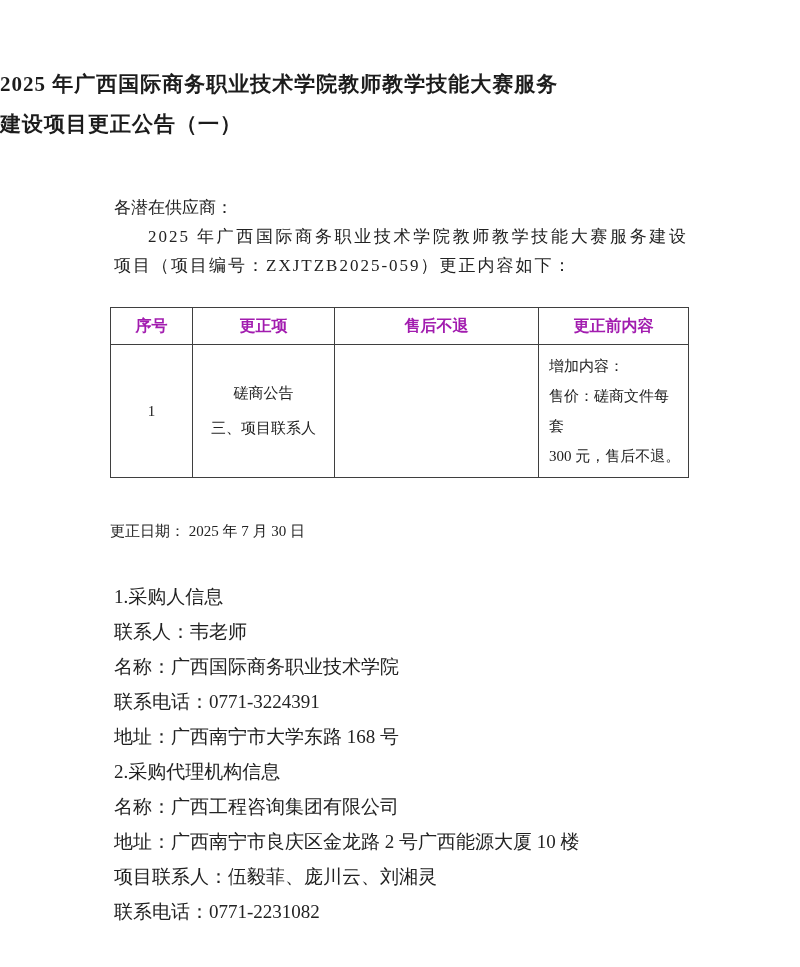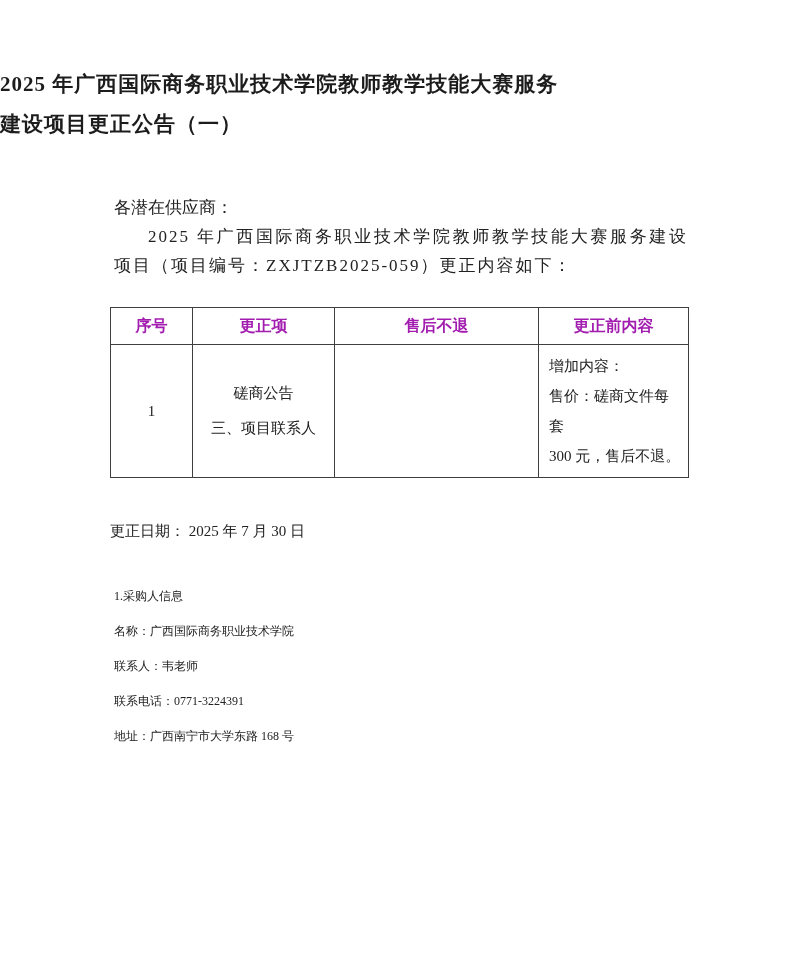--- a/index.html
+++ b/index.html
@@ -65,21 +65,21 @@
 
   .date-line {
     margin-top: 35px;
     font-size: 15px;
     line-height: 36px;
   }
 
   .info-sections { margin-top: 30px; }
   .info-line {
     margin-left: 4px;
-    font-size: 12px;
+    font-size: 19px;
     line-height: 35px;
     white-space: nowrap;
   }
 </style>
 </head>
 <body>
 
 <div class="doc">
 
   <h1 class="title">
@@ -123,21 +123,28 @@
           </td>
         </tr>
       </tbody>
     </table>
 
     <p class="date-line">更正日期： 2025 年 7 月 30 日</p>
 
     <div class="info-sections">
       <div class="info-section">
         <div class="info-line">1.采购人信息</div>
+        <div class="info-line">联系人：韦老师</div>
         <div class="info-line">名称：广西国际商务职业技术学院</div>
-        <div class="info-line">联系人：韦老师</div>
         <div class="info-line">联系电话：0771-3224391</div>
         <div class="info-line">地址：广西南宁市大学东路 168 号</div>
+      </div>
+      <div class="info-section">
+        <div class="info-line">2.采购代理机构信息</div>
+        <div class="info-line">名称：广西工程咨询集团有限公司</div>
+        <div class="info-line">地址：广西南宁市良庆区金龙路 2 号广西能源大厦 10 楼</div>
+        <div class="info-line">项目联系人：伍毅菲、庞川云、刘湘灵</div>
+        <div class="info-line">联系电话：0771-2231082</div>
       </div>
     </div>
 
   </div>
 </div>
 
 </body></html>

